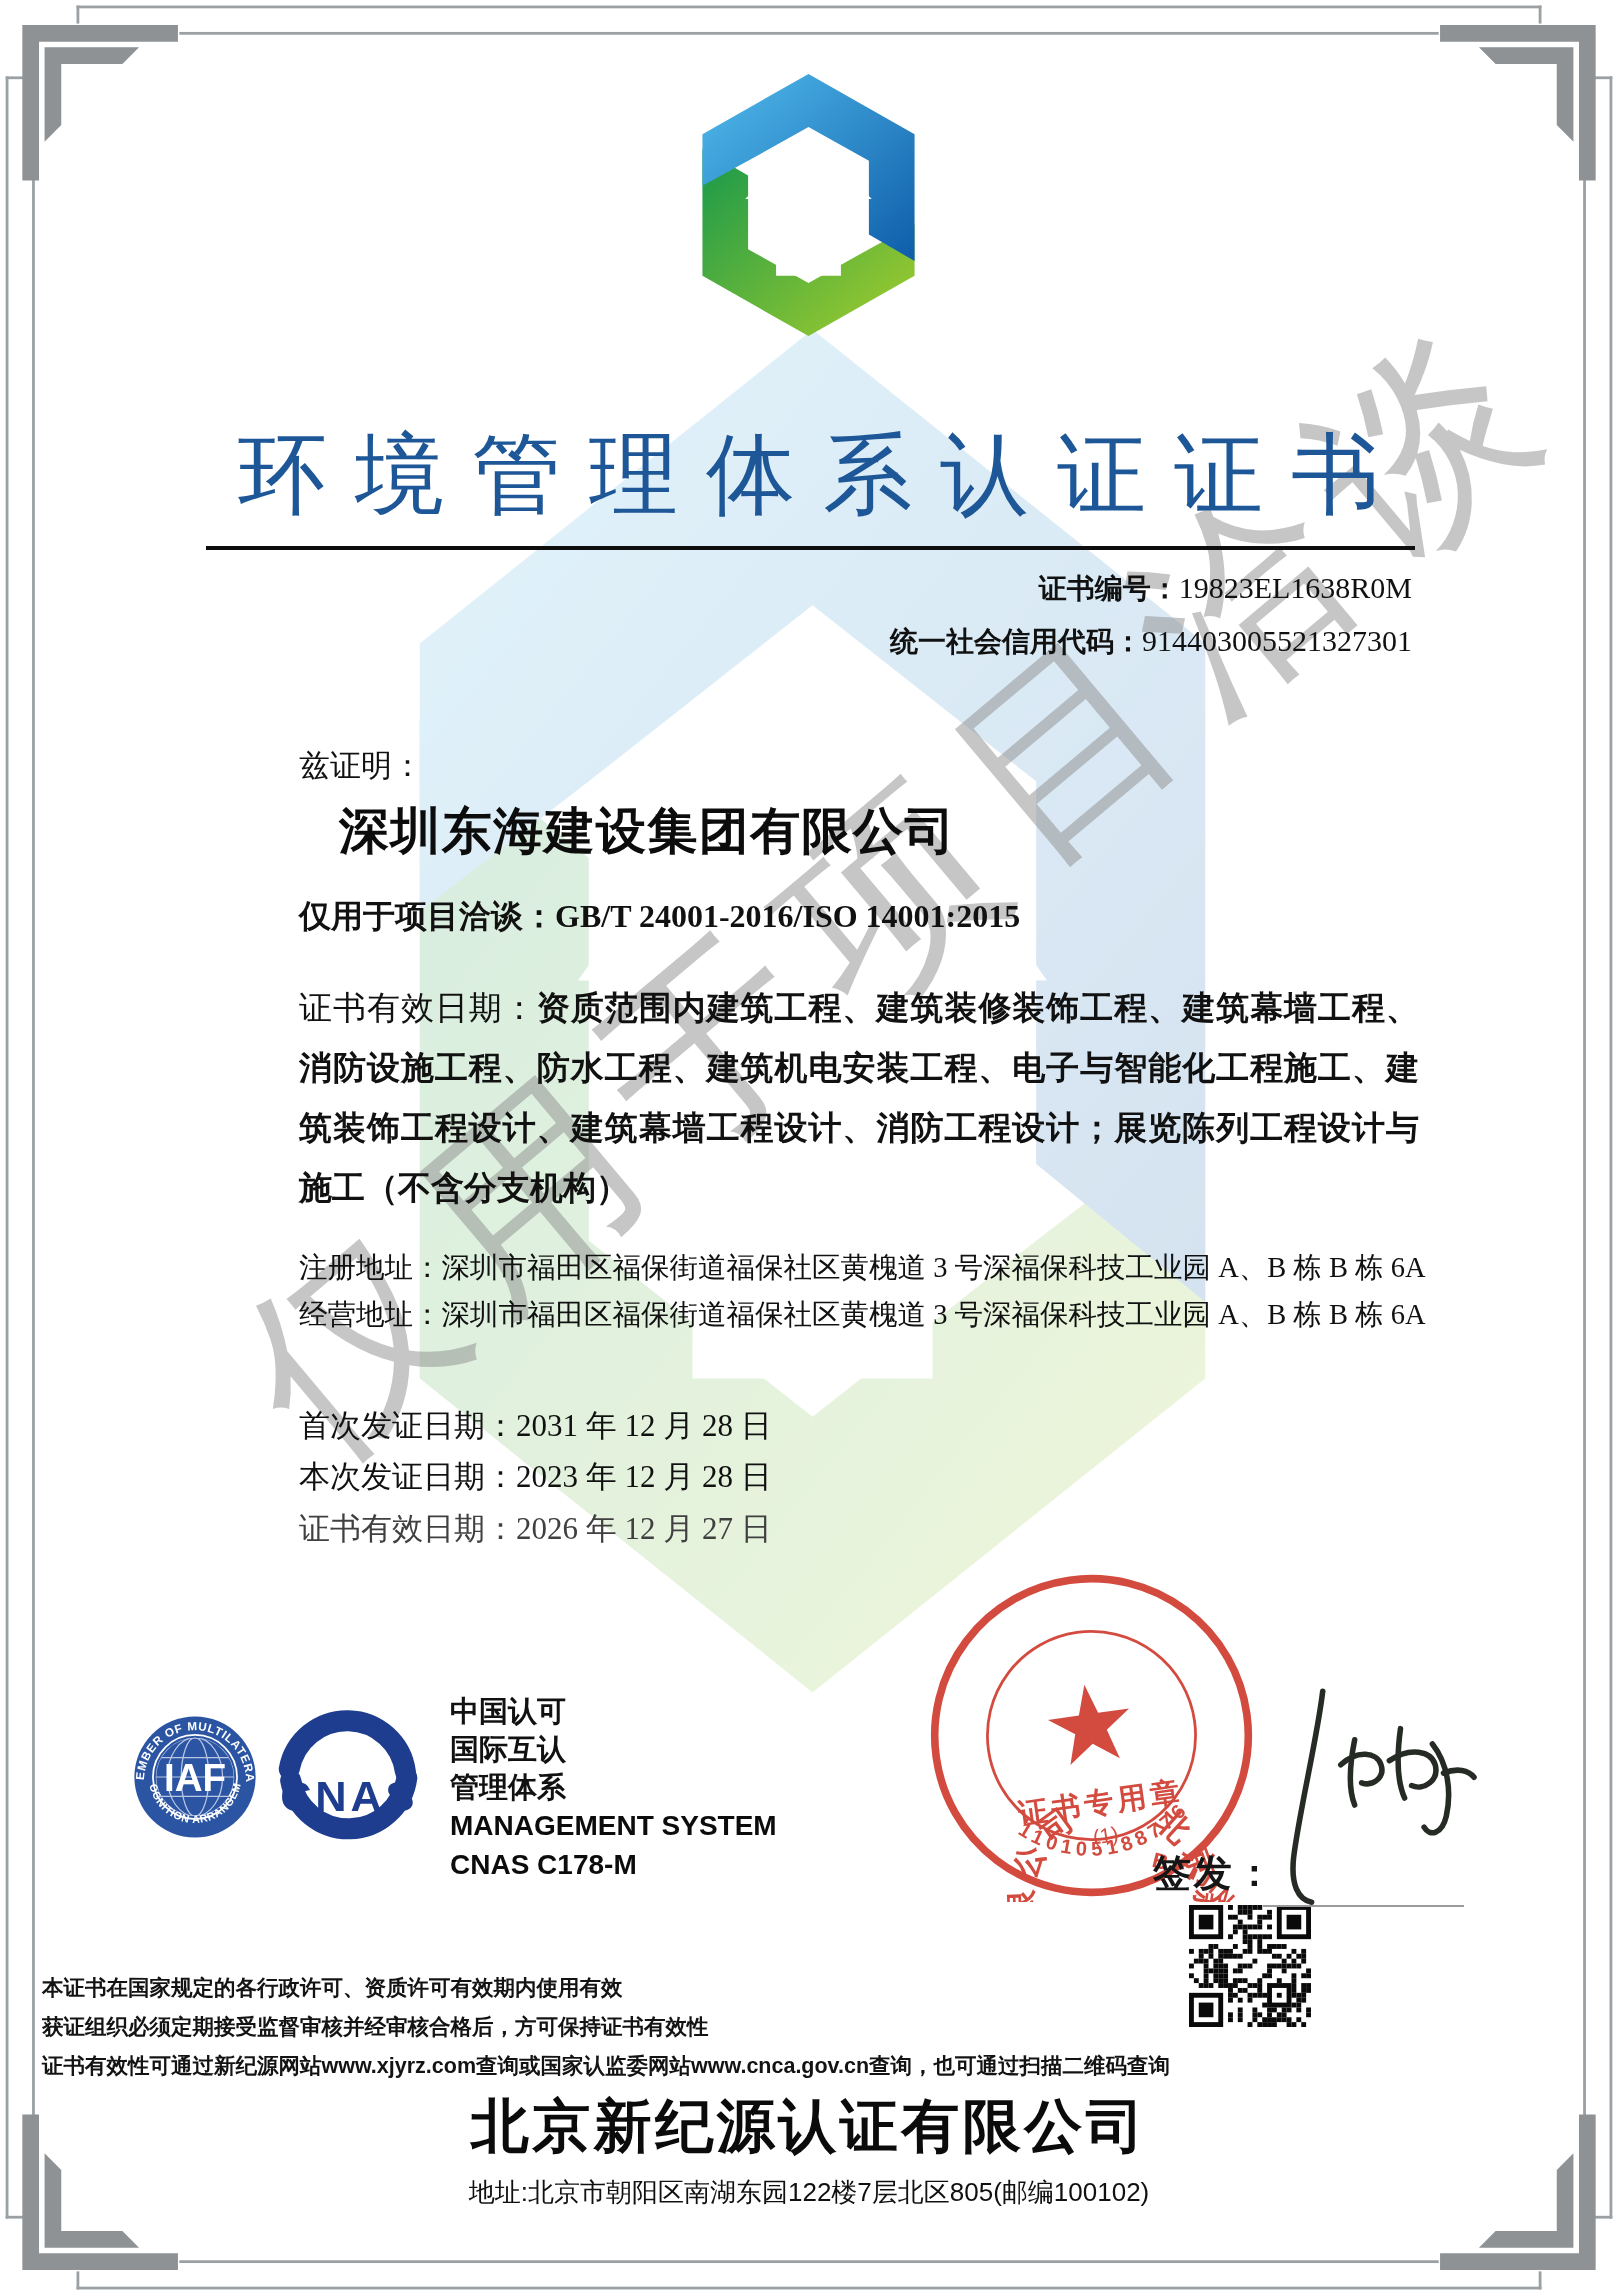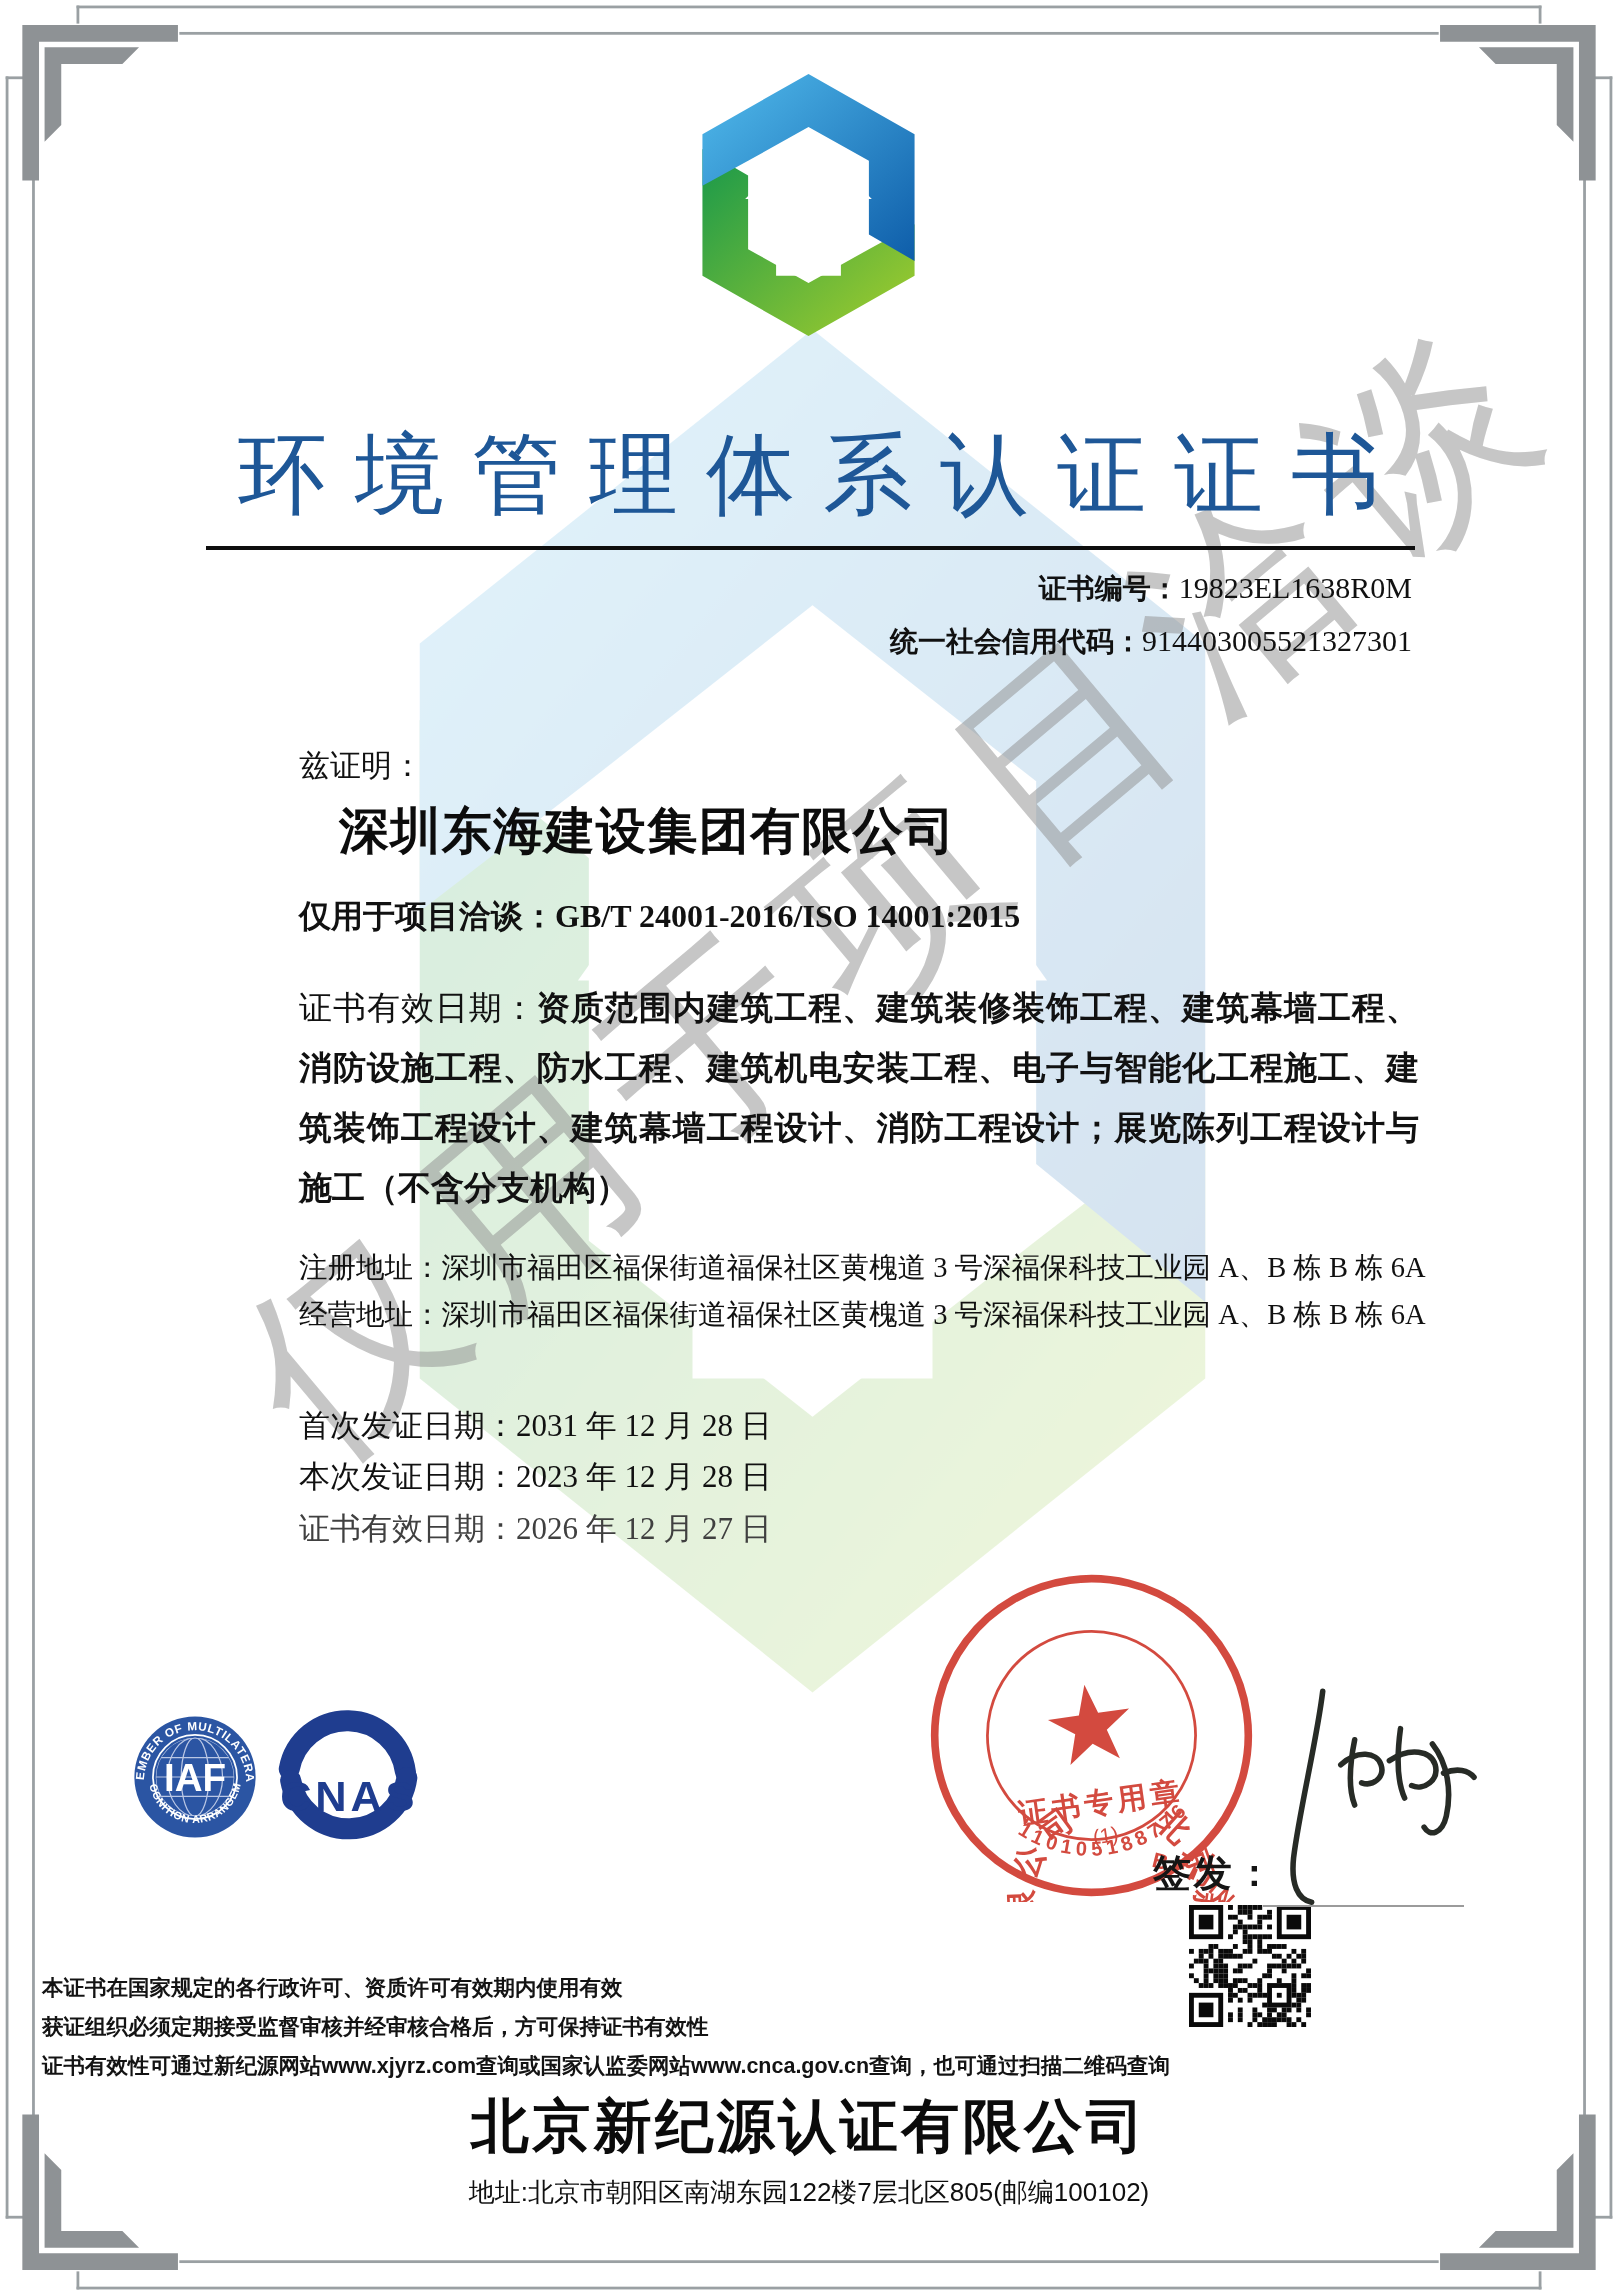--- a/index.html
+++ b/index.html
@@ -159,20 +159,27 @@
     <text font-family="Liberation Sans, sans-serif" font-weight="bold" font-size="15.5" fill="#ffffff" letter-spacing="1"><textPath href="#iafBot" startOffset="50%" text-anchor="middle">RECOGNITION ARRANGEMENT</textPath></text>
     <text x="90" y="110" text-anchor="middle" font-family="Liberation Sans, sans-serif" font-weight="bold" font-size="56" fill="#ffffff">IAF</text>
   </svg>
 
   <svg class="cnas" viewBox="0 0 225 190">
     <path d="M30,86 A84,84 0 0 1 196,90" stroke="#1f3d8f" stroke-width="30" fill="none" stroke-linecap="round"></path>
     <path d="M32,102 A84,84 0 0 0 198,98" stroke="#1f3d8f" stroke-width="30" fill="none" stroke-linecap="round"></path>
     <text x="113" y="146" text-anchor="middle" textLength="192" font-family="Liberation Sans, sans-serif" font-weight="bold" font-size="62" fill="#1f3d8f">CNAS</text>
   </svg>
 
+  <div class="acc-text">
+    <div class="cn">中国认可</div>
+    <div class="cn">国际互认</div>
+    <div class="cn">管理体系</div>
+    <div class="en">MANAGEMENT SYSTEM</div>
+    <div class="en">CNAS C178-M</div>
+  </div>
 
   <svg class="stamp" viewBox="0 0 480 480">
     <defs>
       <path id="stampEn" d="M240,430 A190,190 0 1 1 239.8,430"></path>
       <path id="stampCn" d="M240,358 A118,118 0 1 1 239.8,358"></path>
       <path id="stampNum" d="M85,330 A186,186 0 0 0 395,330"></path>
     </defs>
     <g transform="rotate(-8 240 240)" fill="#cf372b">
       <circle cx="240" cy="240" r="226" fill="none" stroke="#cf372b" stroke-width="11"></circle>
       <circle cx="240" cy="240" r="150" fill="none" stroke="#cf372b" stroke-width="4"></circle>

